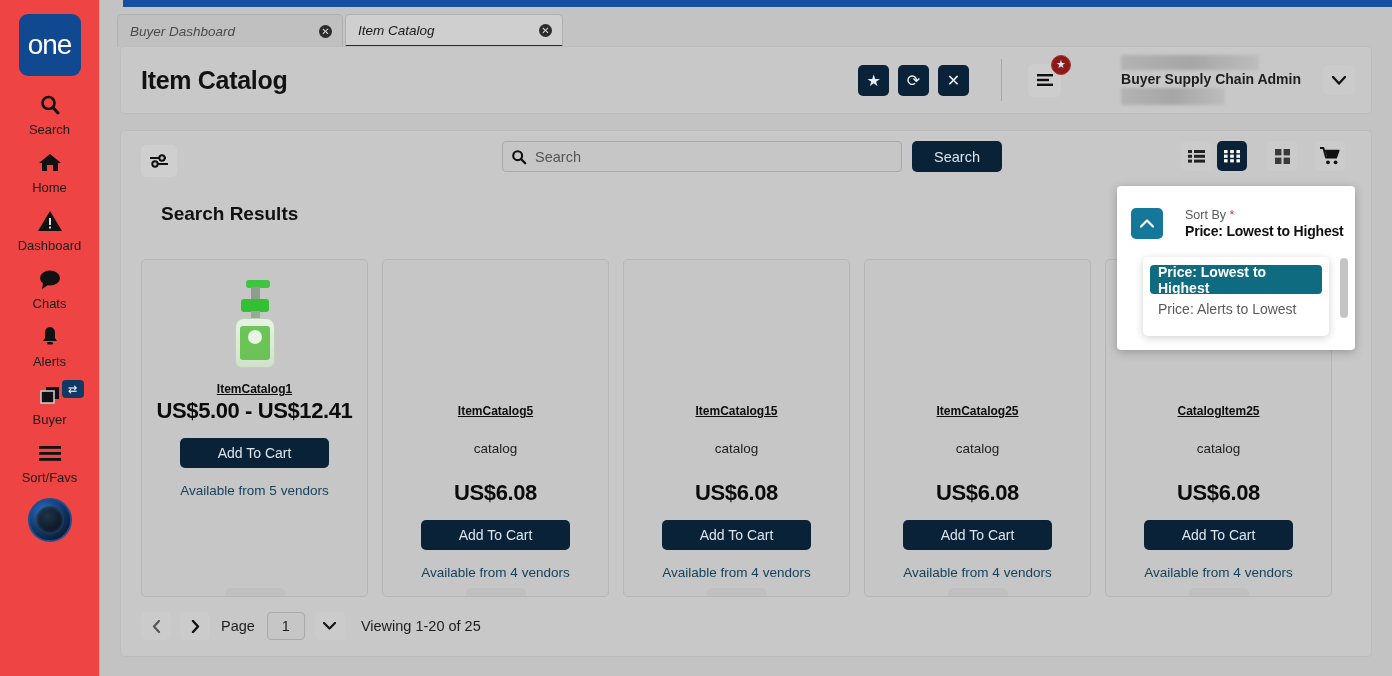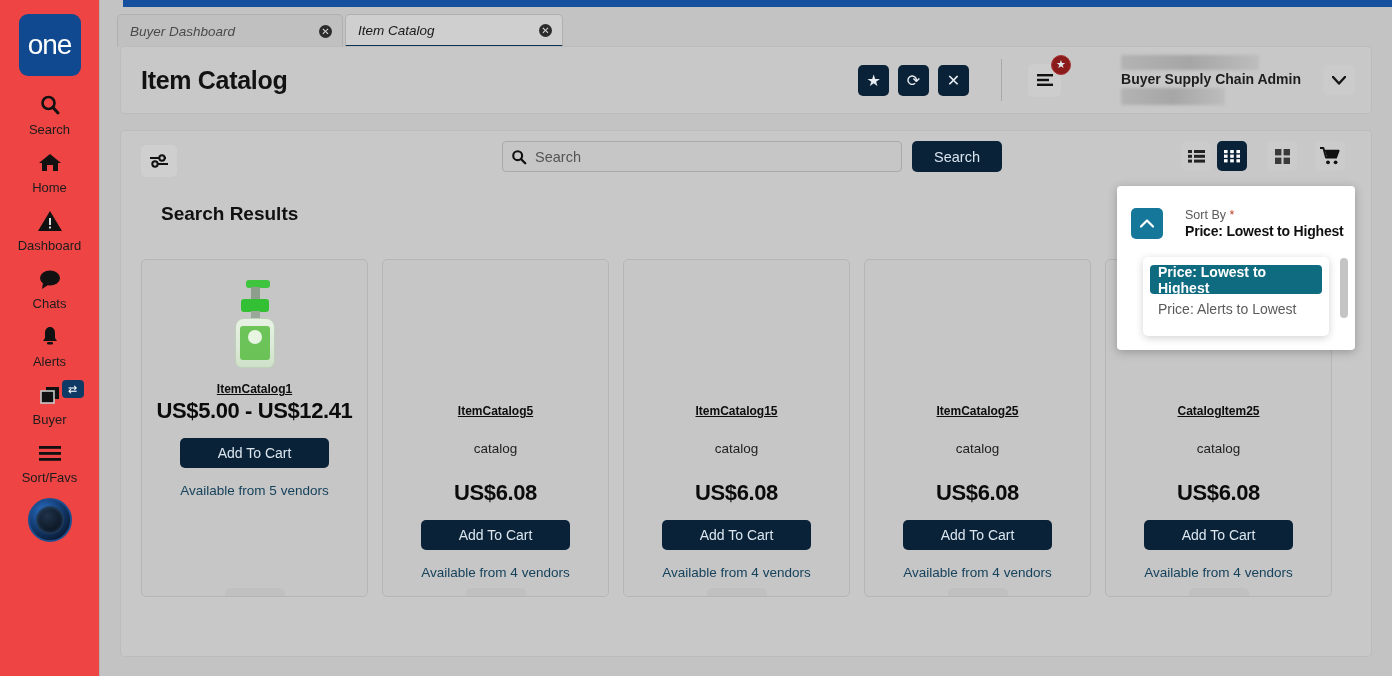--- a/index.html
+++ b/index.html
@@ -521,20 +521,40 @@
         <div class="card-img empty"></div>
         <div class="card-name">CatalogItem25</div>
         <div class="card-desc">catalog</div>
         <div class="card-price">US$6.08</div>
         <button class="add-btn">Add To Cart</button>
         <div class="vendors">Available from 4 vendors</div>
         <div class="card-stub"></div>
       </div>
     </div>
 
+    <div id="pagination">
+      <div class="pg-btn">
+        <svg width="9" height="13" viewBox="0 0 9 13">
+          <path d="M7 1 L2 6.5 L7 12" fill="none" stroke="#555" stroke-width="2.2" stroke-linecap="round" stroke-linejoin="round"></path>
+        </svg>
+      </div>
+      <div class="pg-btn">
+        <svg width="9" height="13" viewBox="0 0 9 13">
+          <path d="M2 1 L7 6.5 L2 12" fill="none" stroke="#111" stroke-width="2.4" stroke-linecap="round" stroke-linejoin="round"></path>
+        </svg>
+      </div>
+      <span class="pg-label">Page</span>
+      <input class="pg-input" value="1" style="">
+      <div class="pg-caret">
+        <svg width="13" height="8" viewBox="0 0 13 8">
+          <path d="M1 1 L6.5 6.5 L12 1" fill="none" stroke="#151515" stroke-width="2.2" stroke-linecap="round" stroke-linejoin="round"></path>
+        </svg>
+      </div>
+      <span class="pg-view">Viewing 1-20 of 25</span>
+    </div>
   </div>
 
   <div id="sort-panel">
     <div class="sort-head">
       <div class="sort-toggle">
         <svg width="14" height="9" viewBox="0 0 14 9">
           <path d="M1 7.5 L7 1.5 L13 7.5" fill="none" stroke="#fff" stroke-width="2.2" stroke-linecap="round" stroke-linejoin="round"></path>
         </svg>
       </div>
       <div class="sort-text">

